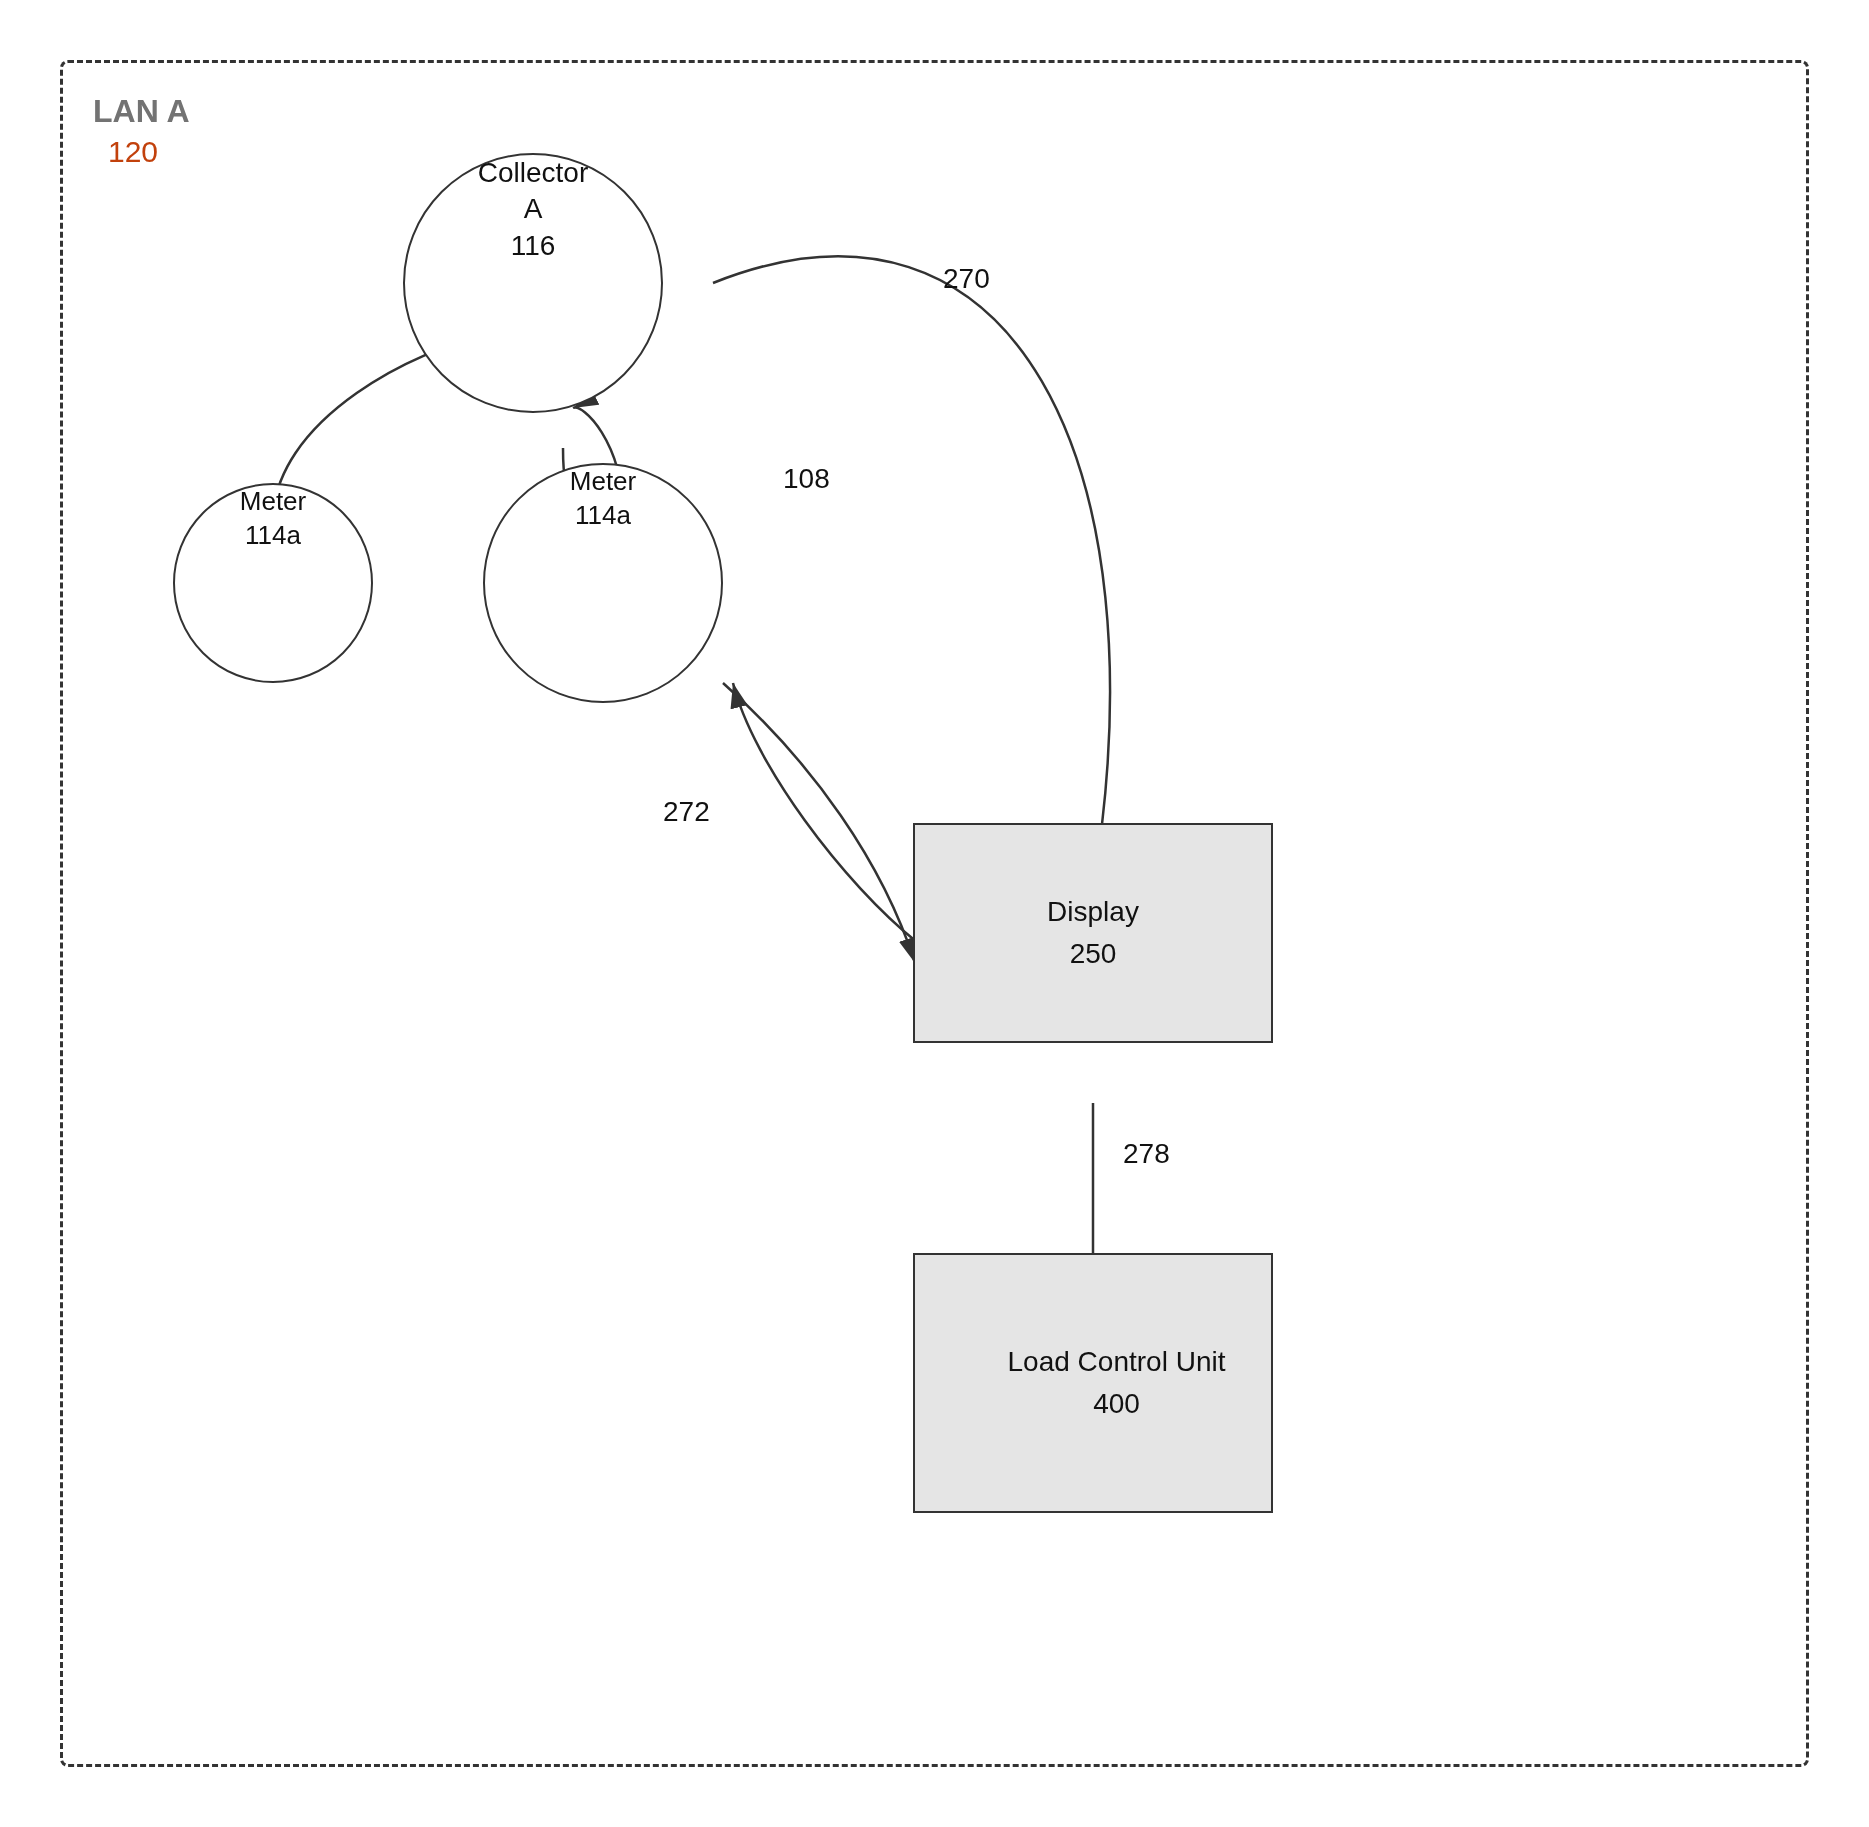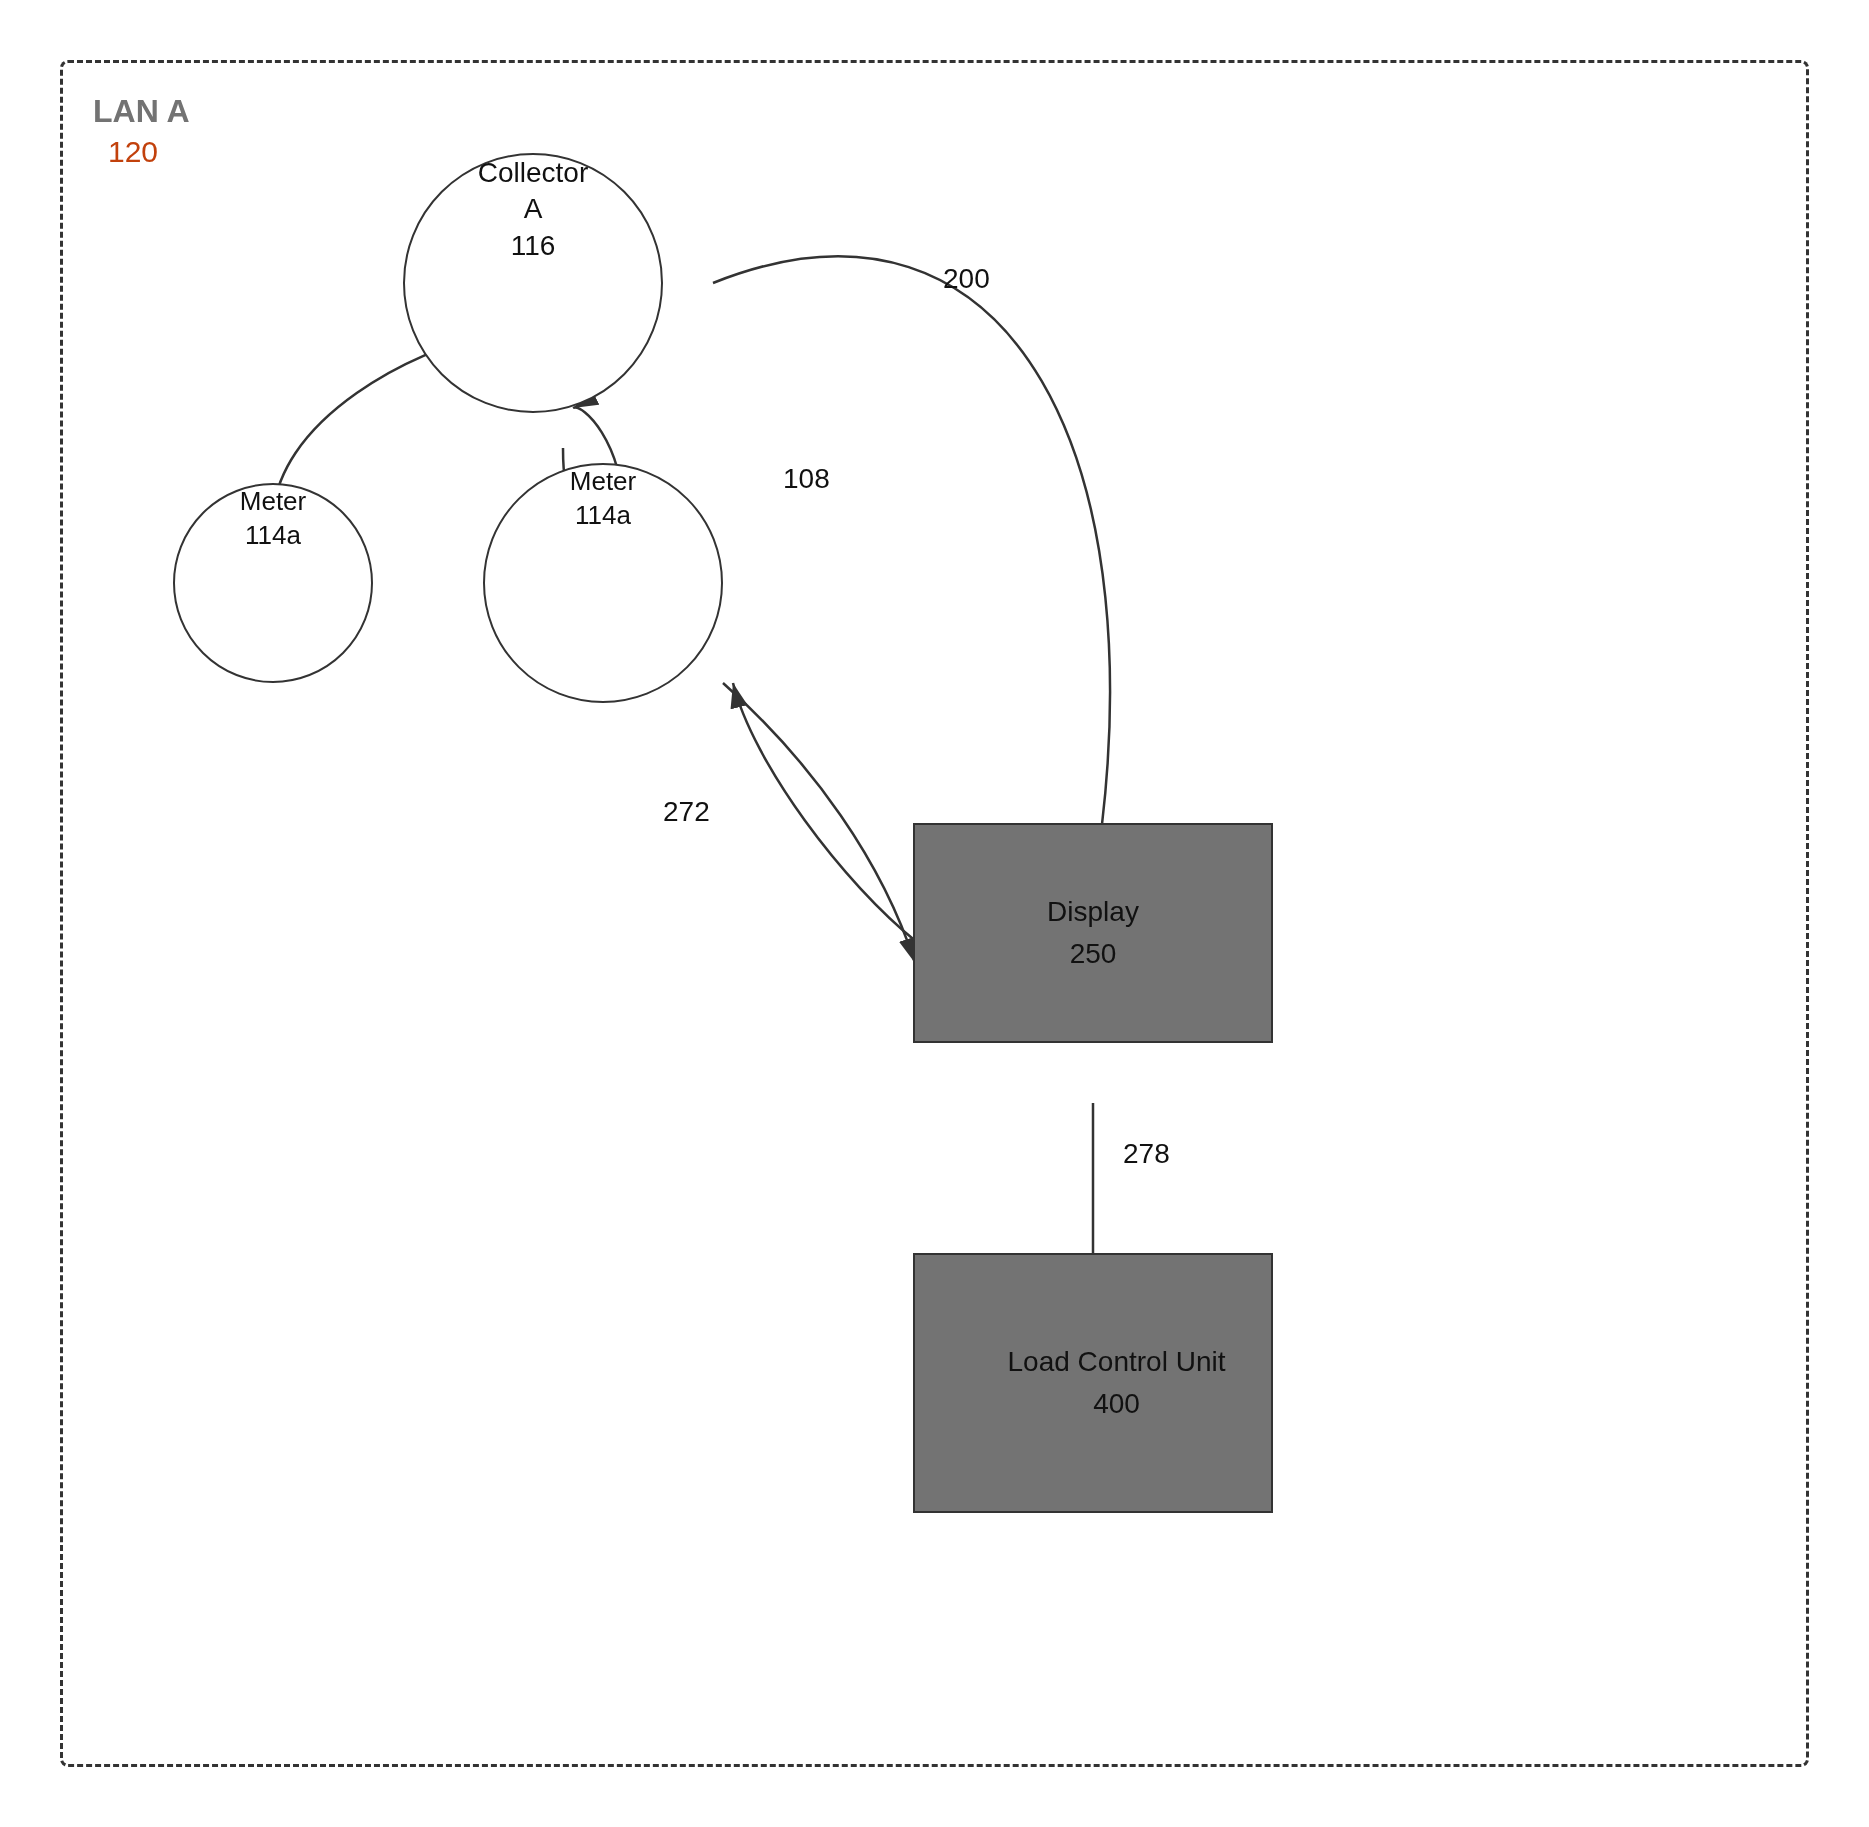--- a/index.html
+++ b/index.html
@@ -57,21 +57,21 @@
       justify-content: flex-start;
       font-size: 28px;
       color: #111;
       text-align: center;
       line-height: 1.3;
     }
     
     .node-rect {
       position: absolute;
       border: 2.5px solid #333;
-      background: #737373;
+      background: #e5e5e5;
       display: flex;
       flex-direction: column;
       align-items: center;
       justify-content: center;
       font-size: 28px;
       color: #111;
       text-align: center;
       line-height: 1.5;
     }
     .diagram-svg {
@@ -139,18 +139,18 @@
     <div class="node-rect" style="left: 850px; top: 760px; width: 360px; height: 220px;">
       <span style="font-size:28px;">Display</span>
       <span style="font-size:28px;">250</span>
     </div>
 
     <div class="node-rect" style="left: 850px; top: 1190px; width: 360px; height: 260px; padding-left: 47px;">
       <span style="font-size:28px;">Load Control Unit</span>
       <span style="font-size:28px;">400</span>
     </div>
 
-    <span class="edge-label" style="left: 880px; top: 200px;">200</span>
+    <span class="edge-label" style="left: 880px; top: 200px;">270</span>
     <span class="edge-label" style="left: 720px; top: 400px;">108</span>
     <span class="edge-label" style="left: 600px; top: 733px;">272</span>
     <span class="edge-label" style="left: 1060px; top: 1075px;">278</span>
   </div>
 </div>
 
 </body></html>

